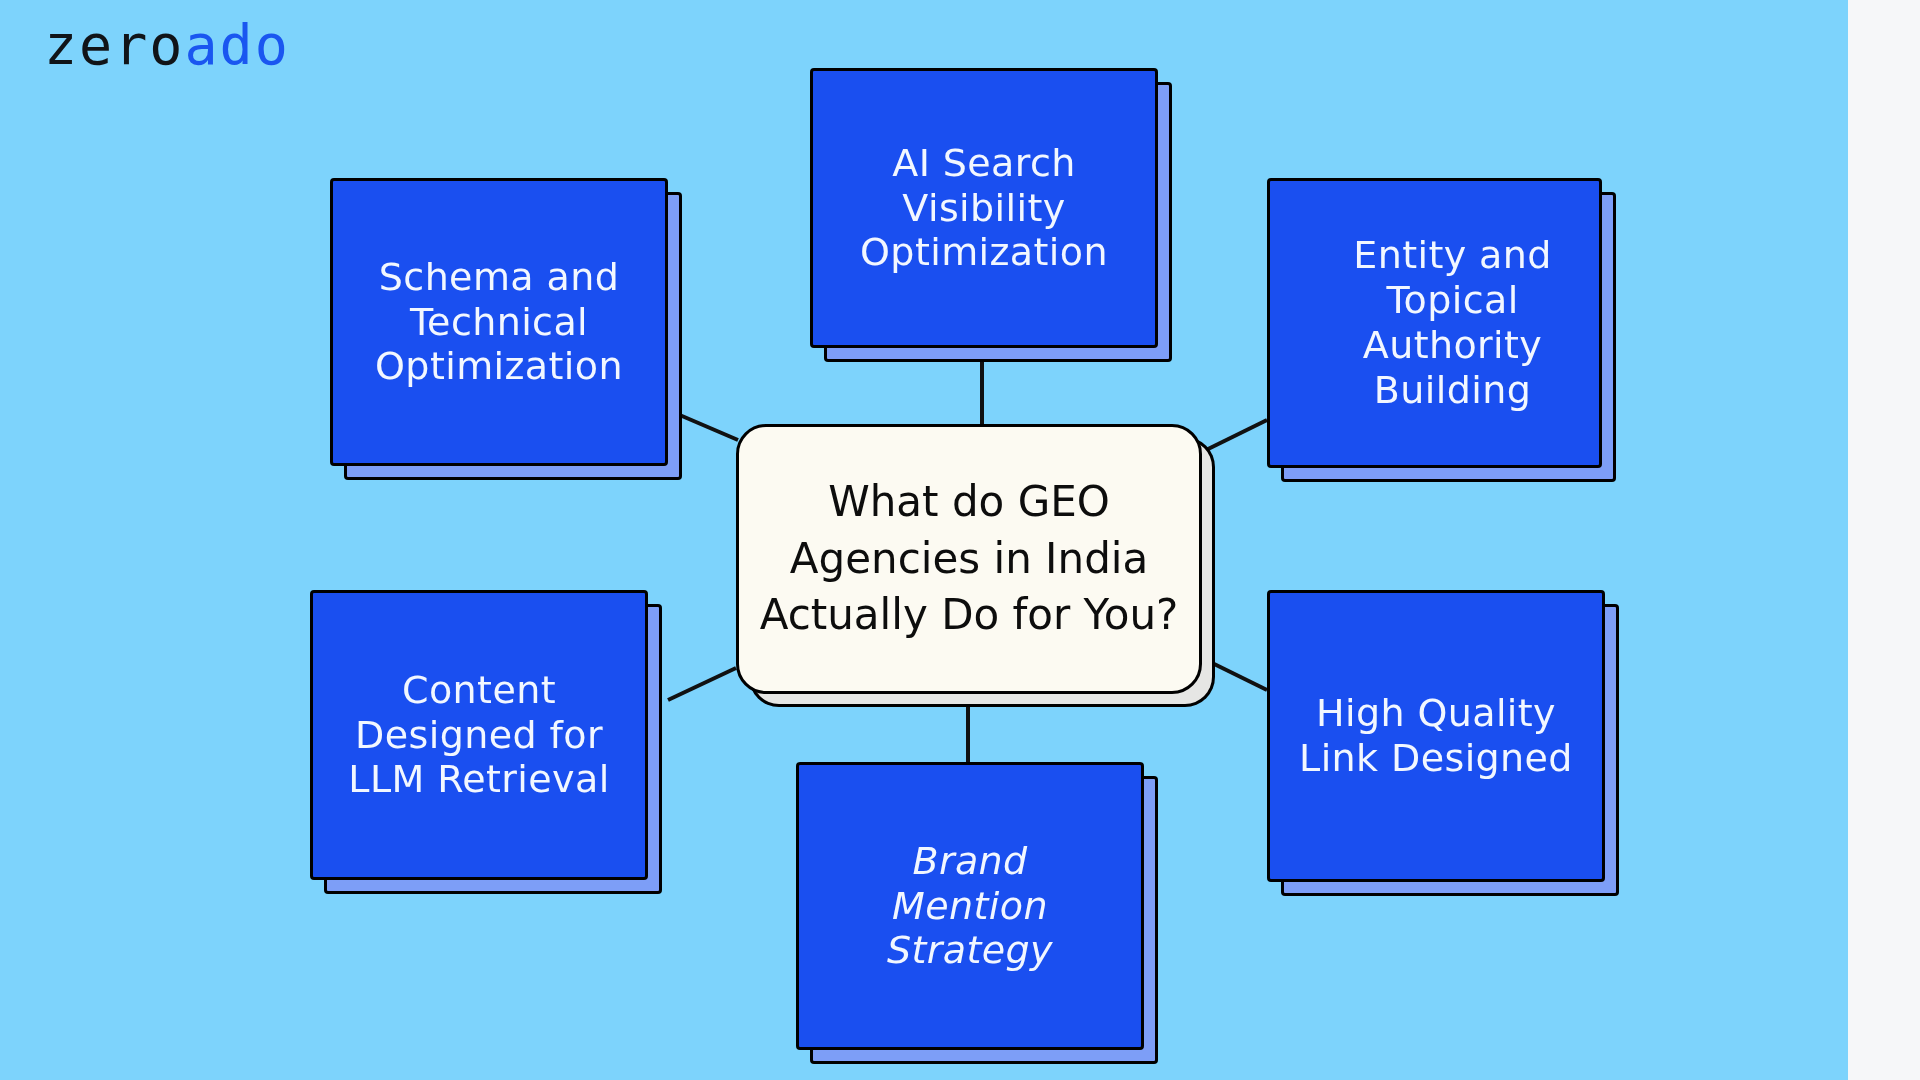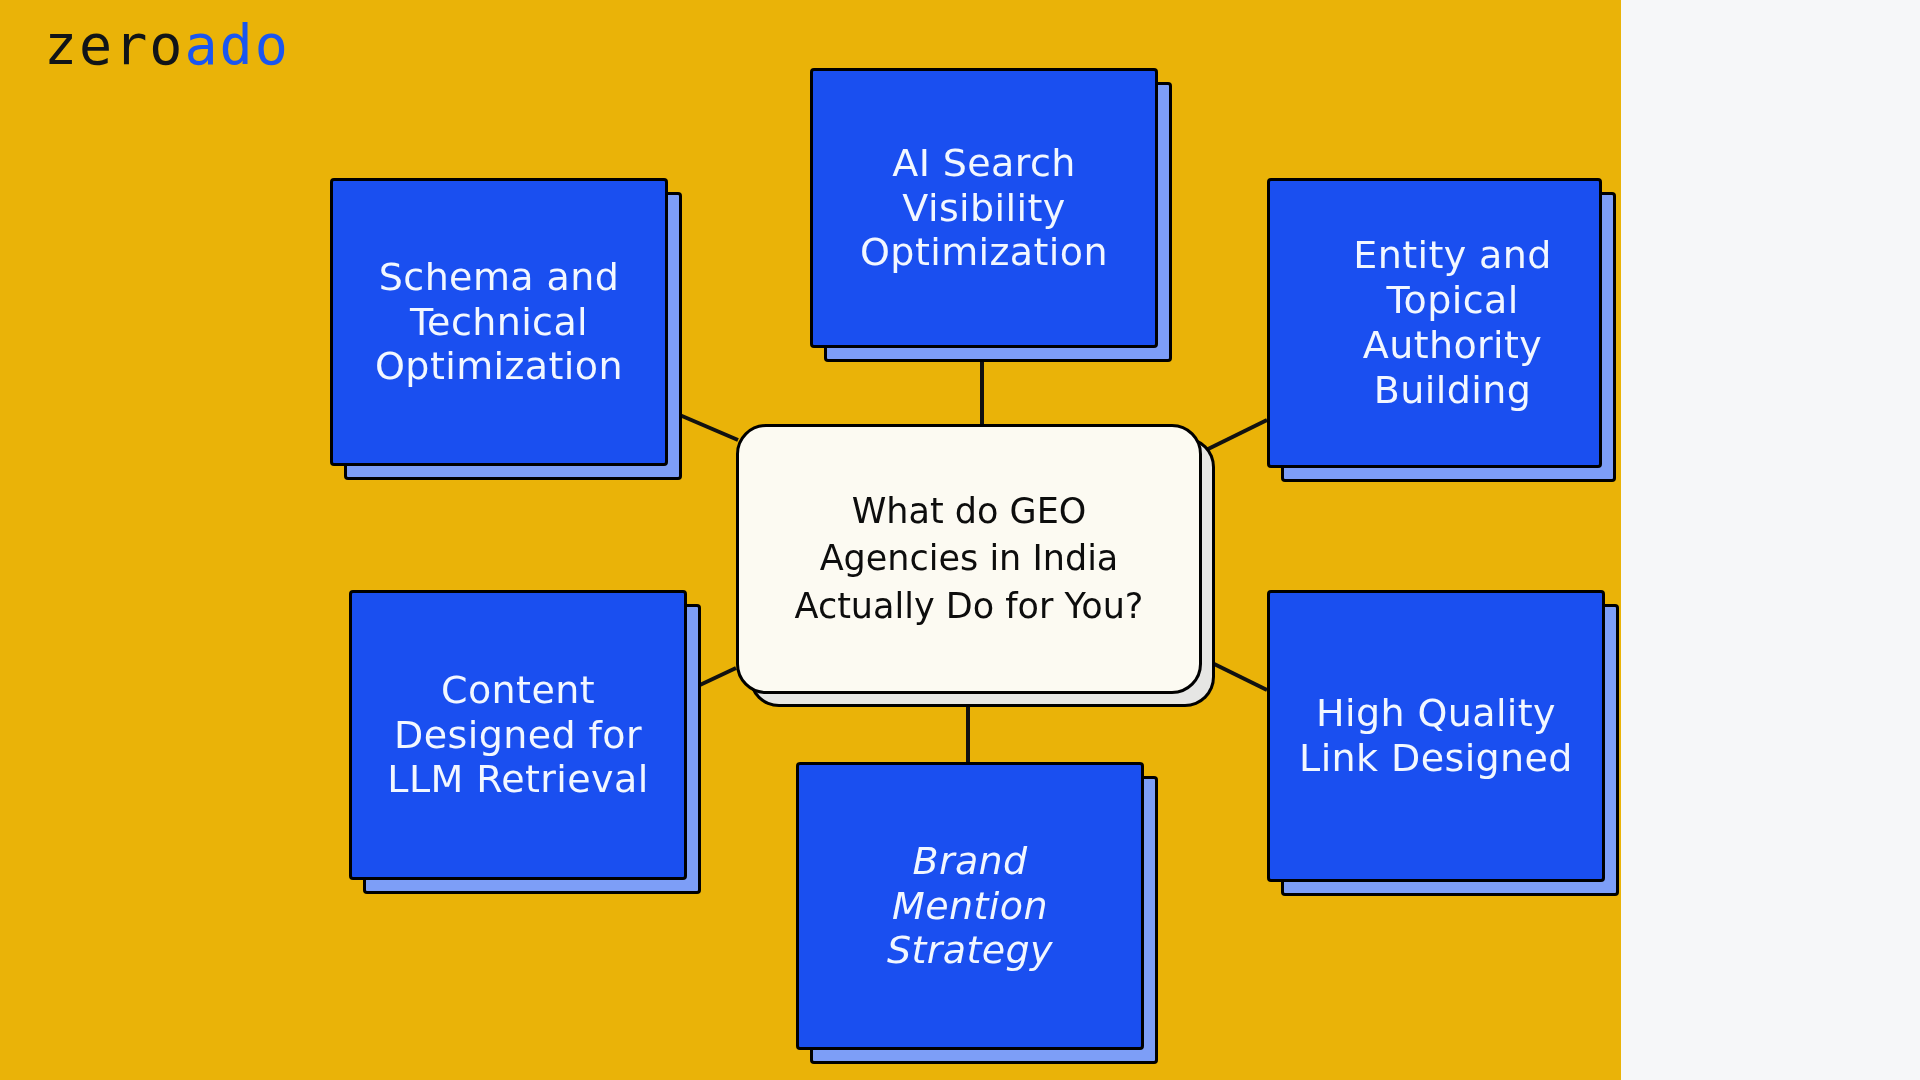--- a/index.html
+++ b/index.html
@@ -10,23 +10,23 @@
   body {
     width: 1920px;
     height: 1080px;
     overflow: hidden;
     font-family: "DejaVu Sans", sans-serif;
     position: relative;
   }
 
   #stage {
     position: relative;
-    width: 1621px;
+    width: 1848px;
     height: 1080px;
-    background: #eab308;
+    background: #7dd3fc;
   }
 
   
   #logo {
     position: absolute;
     left: 44px;
     top: 18px;
     font-family: "DejaVu Sans Mono", monospace;
     font-size: 55px;
     font-weight: 500;
@@ -78,33 +78,33 @@
     letter-spacing: 0.4px;
     box-shadow: 14px 14px 0 -3px #7d9ef7,
                 14px 14px 0 0px #000000;
     z-index: 3;
   }
 
   
   #center-node {
     background: #fcfaf2;
     color: #0d0d0d;
-    font-size: 35px;
+    font-size: 42px;
     line-height: 1.35;
     border-radius: 30px;
     box-shadow: 13px 13px 0 -3px #e6e6e4,
                 13px 13px 0 0px #000000;
     z-index: 4;
   }
 
   
   #node-top      { left: 810px; top: 68px;  width: 348px; height: 280px; }
   #node-topleft  { left: 330px; top: 178px; width: 338px; height: 288px; }
   #node-topright { left: 1267px;top: 178px; width: 335px; height: 290px; padding-left: 36px; }
-  #node-left     { left: 349px; top: 590px; width: 338px; height: 290px; }
+  #node-left     { left: 310px; top: 590px; width: 338px; height: 290px; }
   #node-right    { left: 1267px;top: 590px; width: 338px; height: 292px; }
   #node-bottom   { left: 796px; top: 762px; width: 348px; height: 288px; font-style: italic; }
   #center-node   { left: 736px; top: 424px; width: 466px; height: 270px; }
 </style>
 </head>
 <body>
 
 <div id="stage">
 
   <div id="logo">

